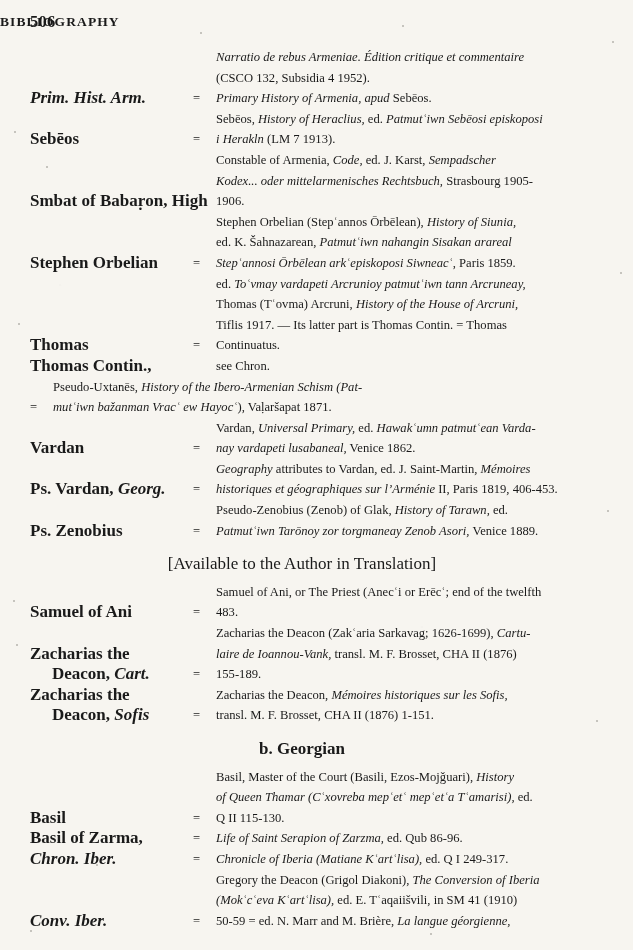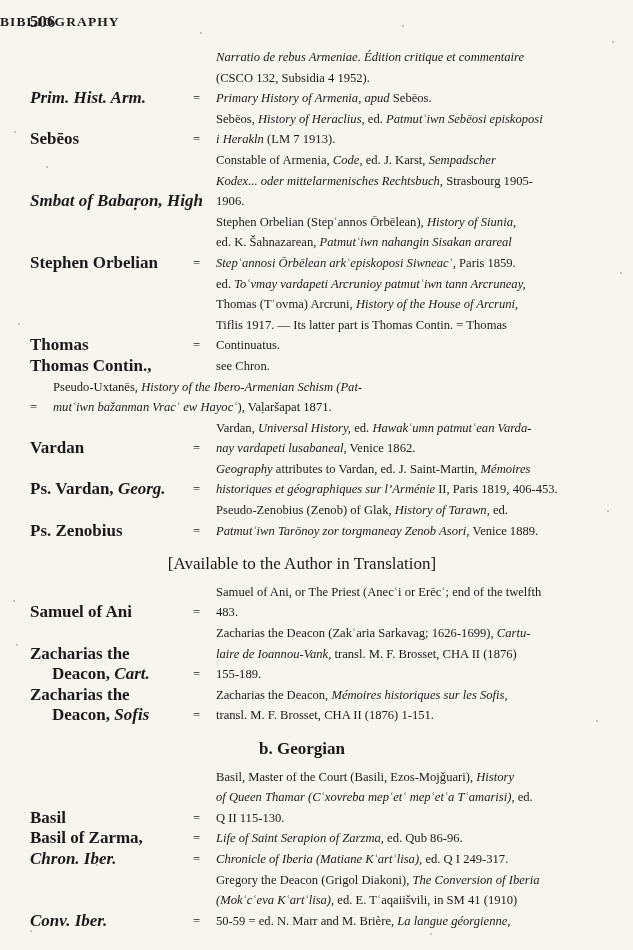--- a/index.html
+++ b/index.html
@@ -102,21 +102,20 @@
     text-indent: -18px;
   }
   .text-col p.flush {
     padding-left: 0;
     text-indent: 0;
   }
   
   .entry.wide .label-col {
     width: 186px;
     flex: 0 0 186px;
-    font-style: italic;
   }
   .entry.wide .text-col p {
     padding-left: 18px;
     text-indent: -18px;
   }
 
   i, .i { font-style: italic; }
 
   .gap-sm { height: 7px; }
   .gap-md { height: 13px; }
@@ -223,21 +222,21 @@
       <div class="text-col">
         <p class="flush">Pseudo-Uxtanēs, <i>History of the Ibero-Armenian Schism (Pat-</i></p>
         <p class="flush"><i>mutʿiwn bažanman Vracʿ ew Hayocʿ</i>), Vaḷaršapat 1871.</p>
       </div>
     </div>
 
     <div class="entry">
       <div class="label-col">Vardan</div>
       <div class="eq-col">=</div>
       <div class="text-col">
-        <p class="flush">Vardan, <i>Universal History,</i> ed. <i>Hawakʿumn patmutʿean Varda-</i></p>
+        <p class="flush">Vardan, <i>Universal Primary,</i> ed. <i>Hawakʿumn patmutʿean Varda-</i></p>
         <p class="flush"><i>nay vardapeti lusabaneal,</i> Venice 1862.</p>
       </div>
     </div>
 
     <div class="entry">
       <div class="label-col">Ps. Vardan, <i>Georg.</i></div>
       <div class="eq-col">=</div>
       <div class="text-col">
         <p class="flush"><i>Geography</i> attributes to Vardan, ed. J. Saint-Martin, <i>Mémoires</i></p>
         <p class="flush"><i>historiques et géographiques sur l’Arménie</i> II, Paris 1819, 406-453.</p>

